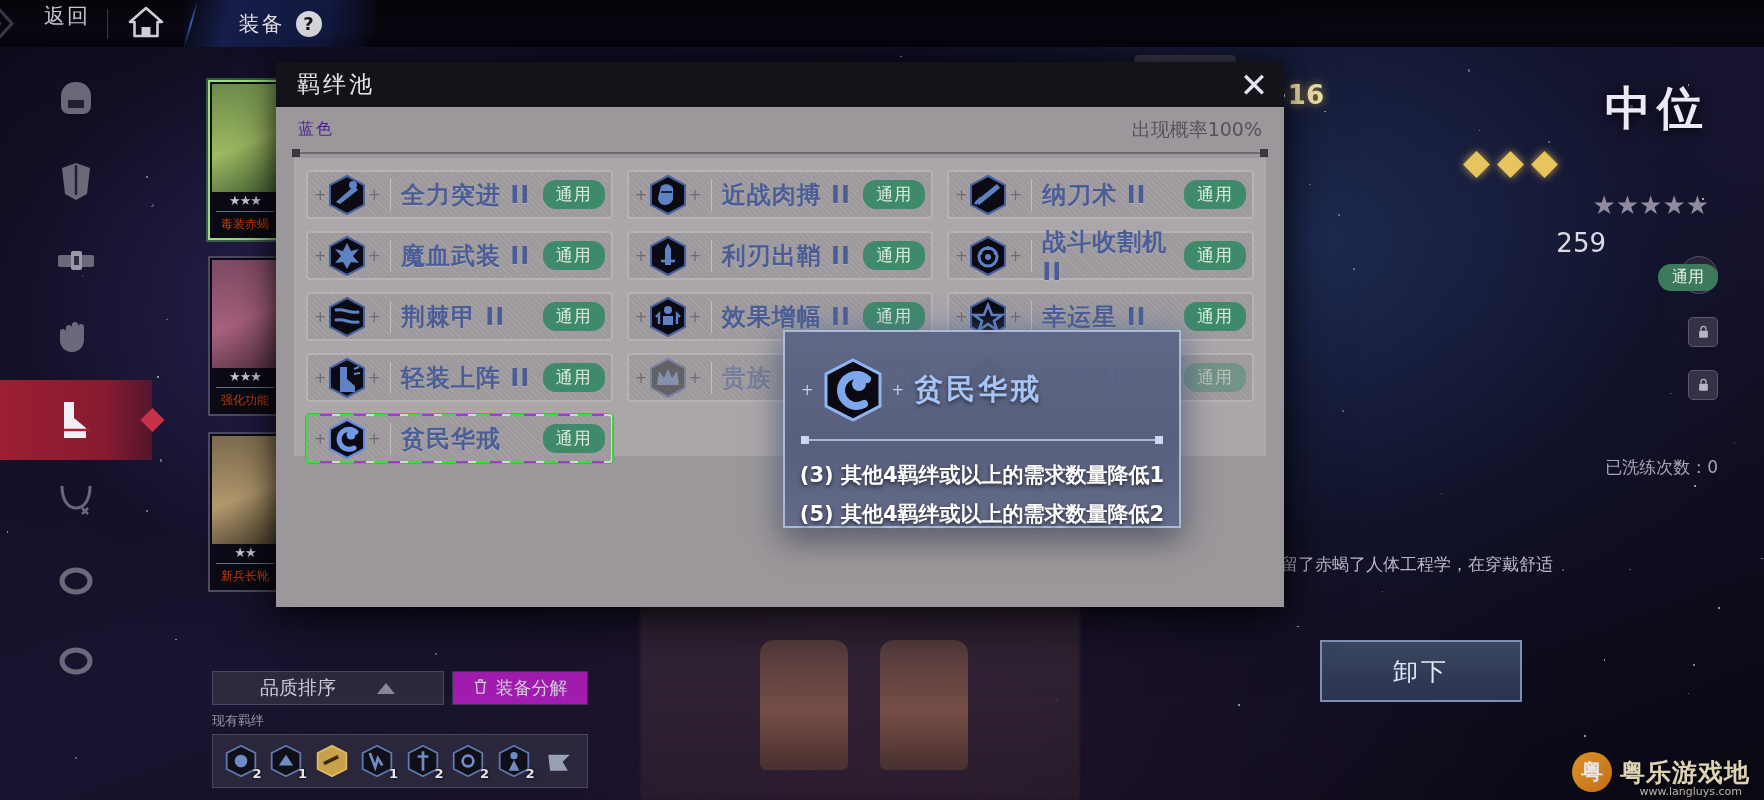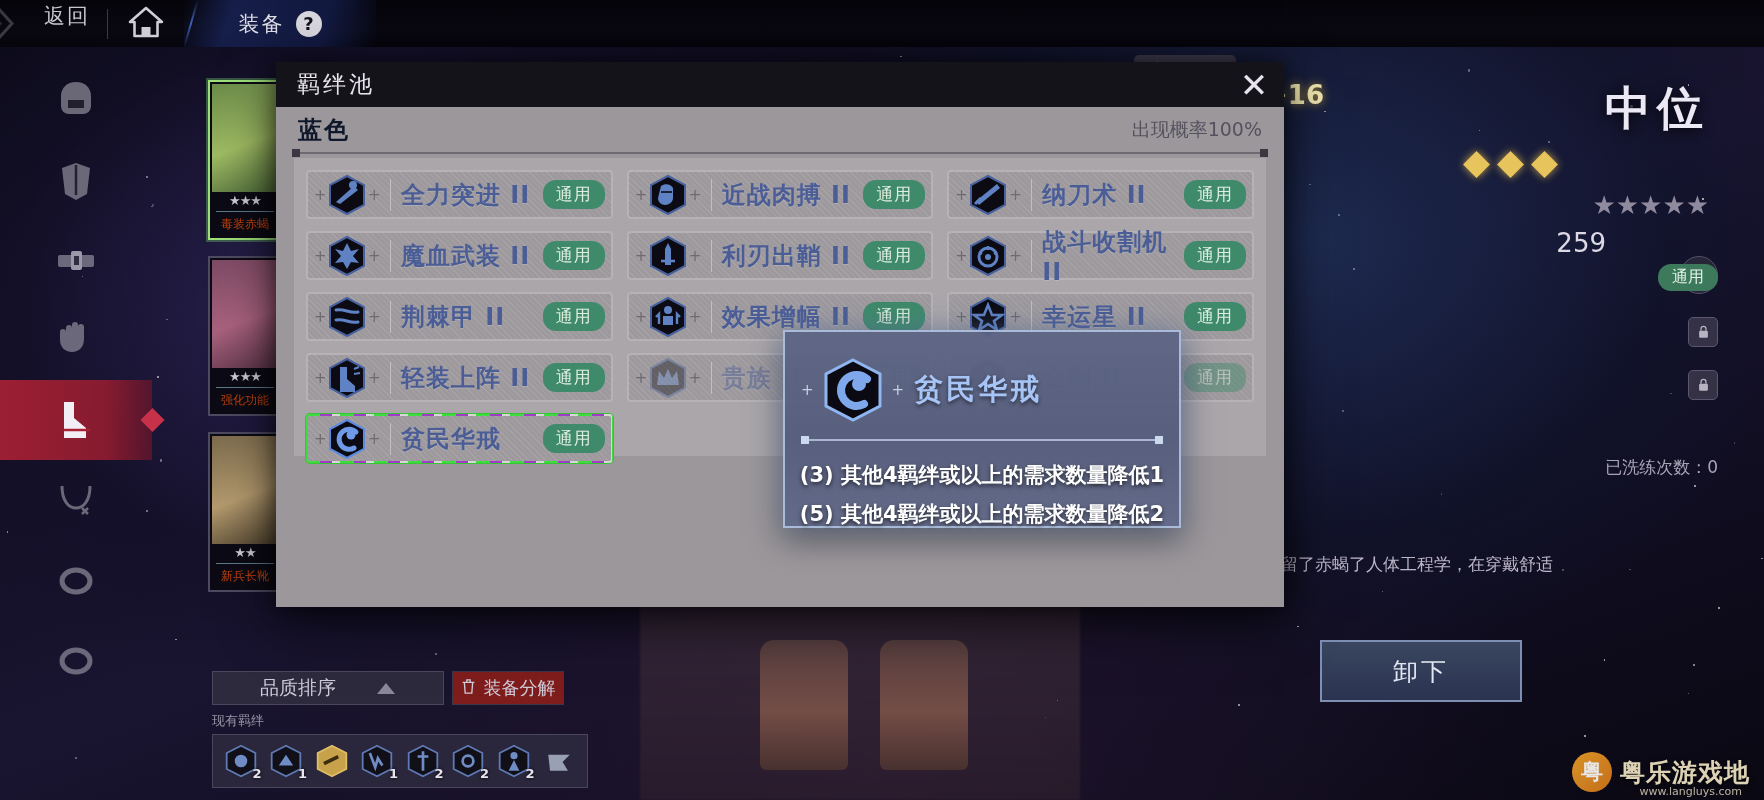--- a/index.html
+++ b/index.html
@@ -204,22 +204,22 @@
   }
 
   
   .sortbar {
     position: absolute; left: 212px; bottom: 95px; width: 232px; height: 34px;
     background: #2c2a3c; border: 1px solid #4a475c;
     display: flex; align-items: center; justify-content: center; gap: 40px;
     color: #cfcbd9; font-size: 19px; cursor: pointer; z-index: 3;
   }
   .decomp {
-    position: absolute; left: 452px; bottom: 95px; width: 112px; height: 34px;
-    background: #7f1d1d; border: 1px solid #3a3748;
+    position: absolute; left: 452px; bottom: 95px; width: 136px; height: 34px;
+    background: #a21caf; border: 1px solid #3a3748;
     display: flex; align-items: center; justify-content: center; gap: 8px;
     color: #cfcbd9; font-size: 18px; cursor: pointer; z-index: 3;
   }
   .cur-label {
     position: absolute; left: 212px; bottom: 70px;
     color: #9a94a8; font-size: 13px; z-index: 3;
   }
   .trait-tray {
     position: absolute; left: 212px; bottom: 12px; width: 376px; height: 54px;
     background: rgba(46,42,62,.85); border: 1px solid #4a465e;
@@ -257,21 +257,21 @@
   .modal-close {
     position: absolute; right: 14px; top: 7px; width: 32px; height: 32px;
     display: flex; align-items: center; justify-content: center;
     color: #e7e3ee; font-size: 34px; line-height: 1; cursor: pointer;
   }
   .modal-subhead {
     position: absolute; left: 0; top: 45px; width: 1008px; height: 45px;
     display: flex; align-items: center; justify-content: space-between;
     padding: 0 22px;
   }
-  .modal-subhead .grp { color: #0f172a; font-size: 24px; letter-spacing: 2px; font-weight: bold; }
+  .modal-subhead .grp { color: #4c1d95; font-size: 16px; letter-spacing: 2px; }
   .modal-subhead .prob { color: #55525f; font-size: 19px; }
   .rule-line {
     position: absolute; left: 18px; right: 18px; top: 90px; height: 2px;
     background: #6e6a72;
   }
   .rule-line::before, .rule-line::after {
     content:''; position: absolute; top: -3px; width: 8px; height: 8px; background: #3a3742;
   }
   .rule-line::before { left: -2px; }
   .rule-line::after { right: -2px; }

